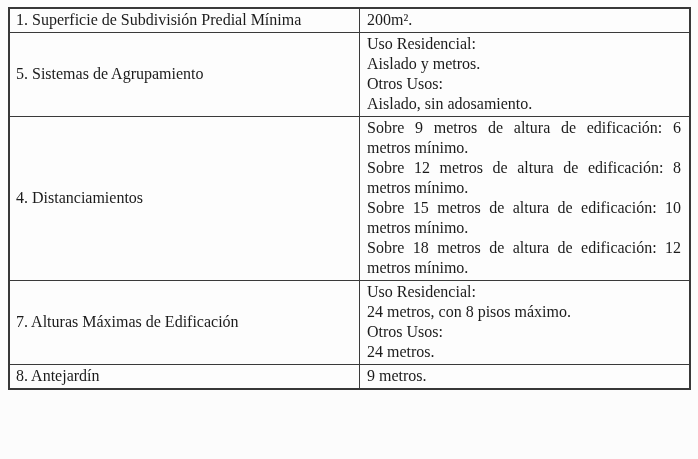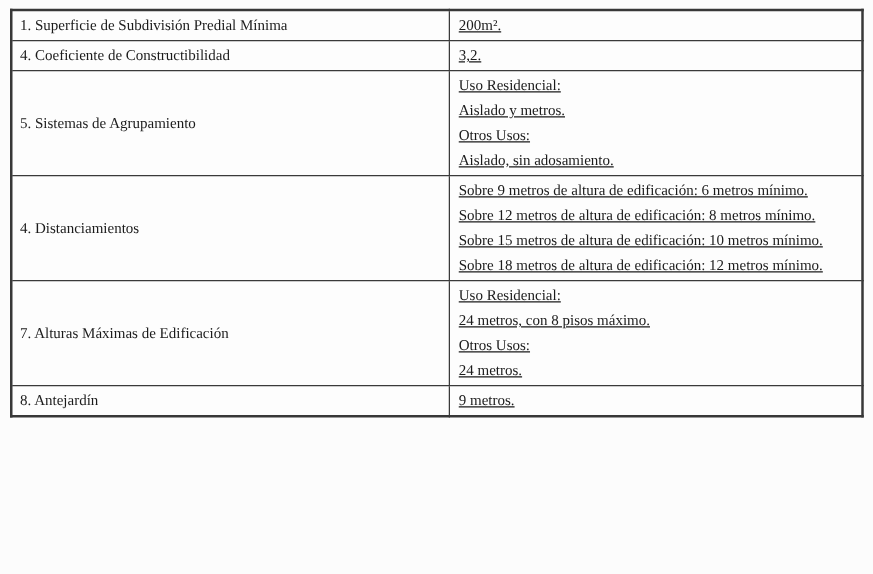--- a/index.html
+++ b/index.html
@@ -23,56 +23,49 @@
   .reg-table {
     border-collapse: collapse;
     width: 100%;
     table-layout: fixed;
     border: 2px solid #383838;
     background: #fdfdfd;
   }
   .reg-table td {
     border: 1px solid #3a3a3a;
     vertical-align: middle;
-    font-size: 12px;
+    font-size: 16px;
     line-height: 20px;
     padding: 1px 8px 2px 6px;
     overflow: hidden;
   }
   td.label-cell {
     width: 335px;
   }
   td.value-cell {
     padding-left: 7px;
   }
   .value-line {
     text-align: left;
-    text-decoration: underline;
   }
   td.justify .value-line {
     text-align: justify;
     text-justify: inter-word;
   }
 </style>
 </head>
 <body>
 
 <div class="page">
   <table class="reg-table">
     <tbody>
         <tr>
           <td class="label-cell">1. Superficie de Subdivisión Predial Mínima</td>
           <td class="value-cell">
             <div class="value-line">200m².</div>
-          </td>
-        </tr>
-        <tr>
-          <td class="label-cell">4. Coeficiente de Constructibilidad</td>
-          <td class="value-cell">
-            <div class="value-line">3,2.</div>
           </td>
         </tr>
         <tr>
           <td class="label-cell">5. Sistemas de Agrupamiento</td>
           <td class="value-cell">
             <div class="value-line">Uso Residencial:</div>
             <div class="value-line">Aislado y metros.</div>
             <div class="value-line">Otros Usos:</div>
             <div class="value-line">Aislado, sin adosamiento.</div>
           </td>

